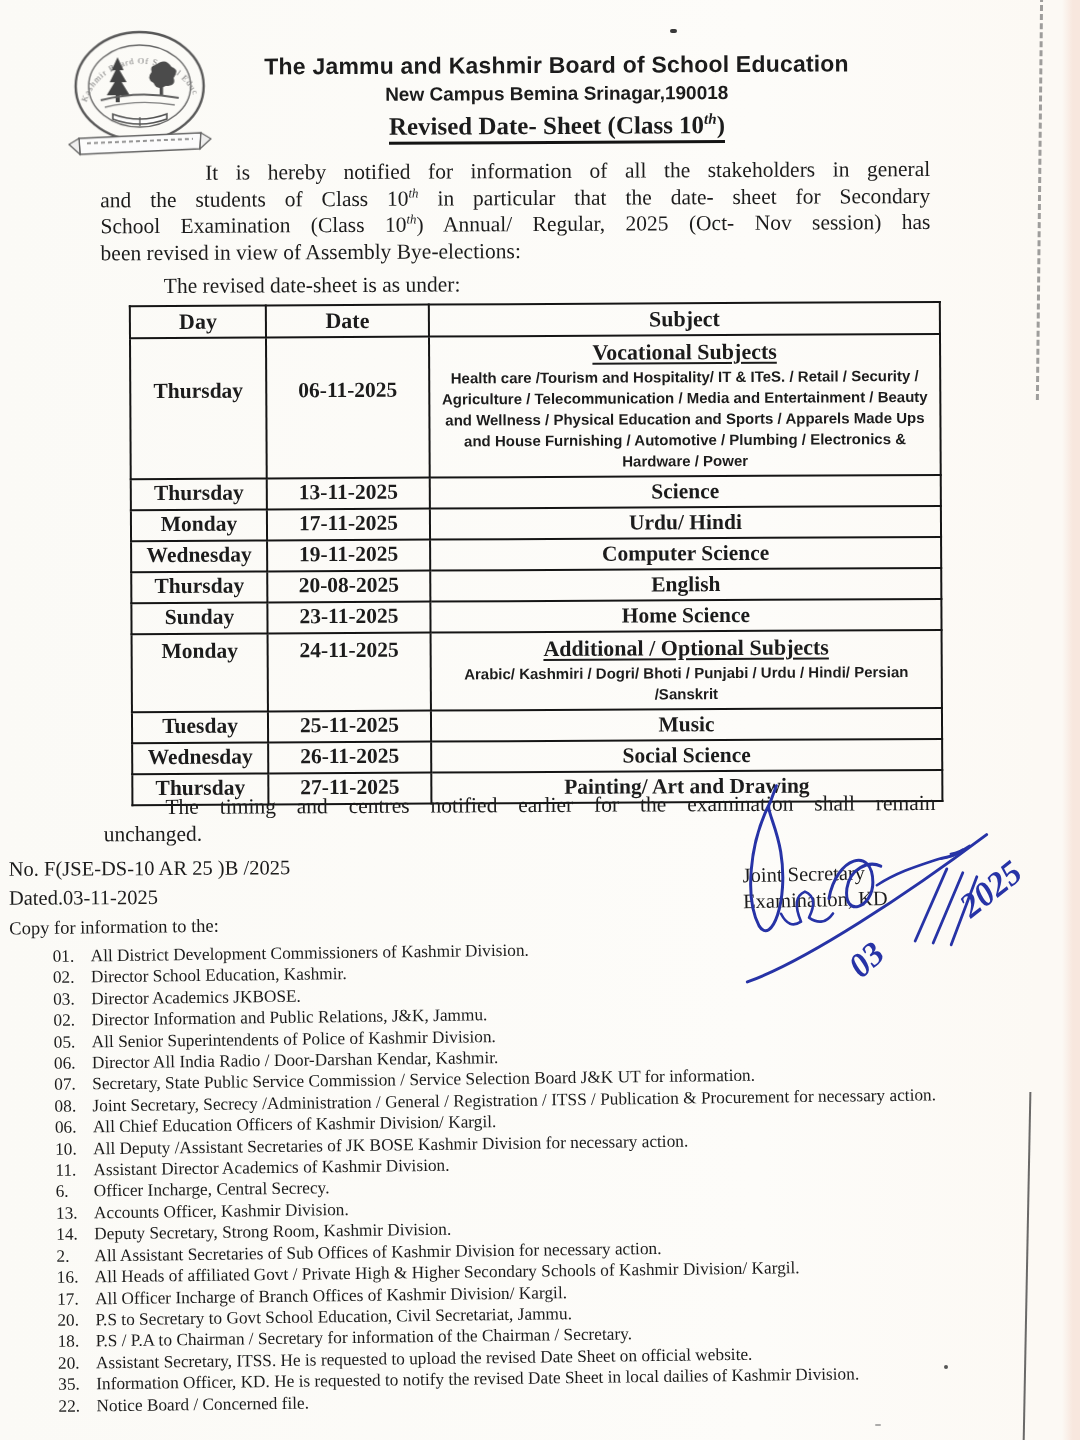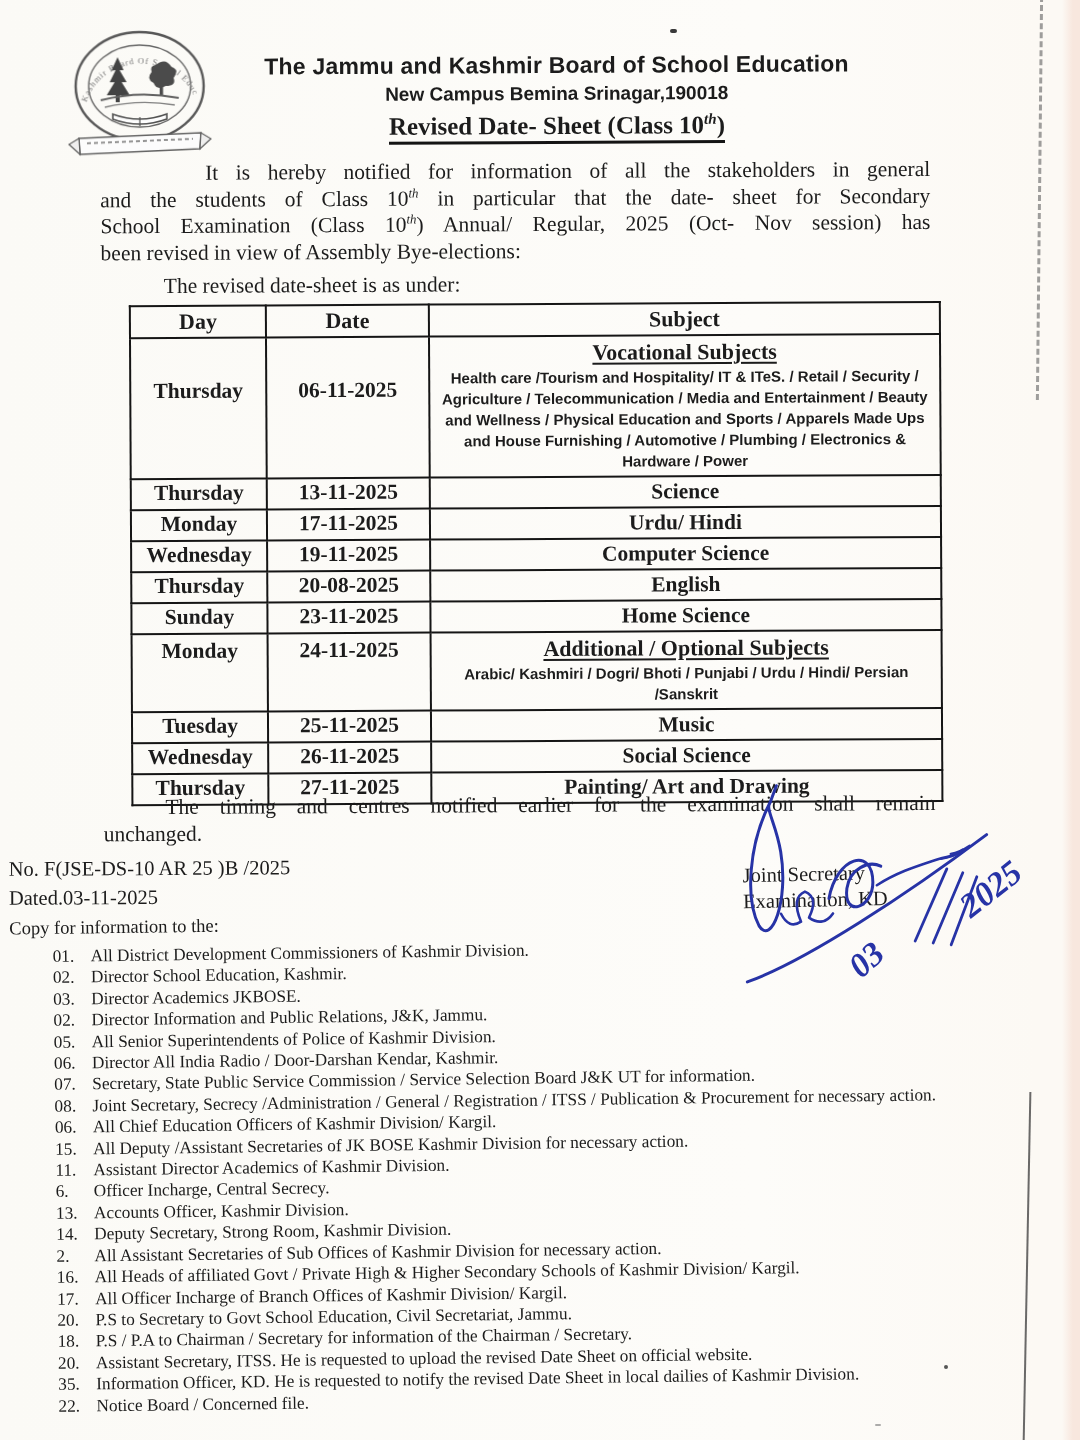--- a/index.html
+++ b/index.html
@@ -286,21 +286,21 @@
         </div>
           <div class="li">
           <span class="num">08.</span>
           <span class="txt">Joint Secretary, Secrecy /Administration / General / Registration / ITSS / Publication &amp; Procurement for necessary action.</span>
         </div>
           <div class="li">
           <span class="num">06.</span>
           <span class="txt">All Chief Education Officers of Kashmir Division/ Kargil.</span>
         </div>
           <div class="li">
-          <span class="num">15.</span>
+          <span class="num">10.</span>
           <span class="txt">All Deputy /Assistant Secretaries of JK BOSE Kashmir Division for necessary action.</span>
         </div>
           <div class="li">
           <span class="num">11.</span>
           <span class="txt">Assistant Director Academics of Kashmir Division.</span>
         </div>
           <div class="li">
           <span class="num">6.</span>
           <span class="txt">Officer Incharge, Central Secrecy.</span>
         </div>

